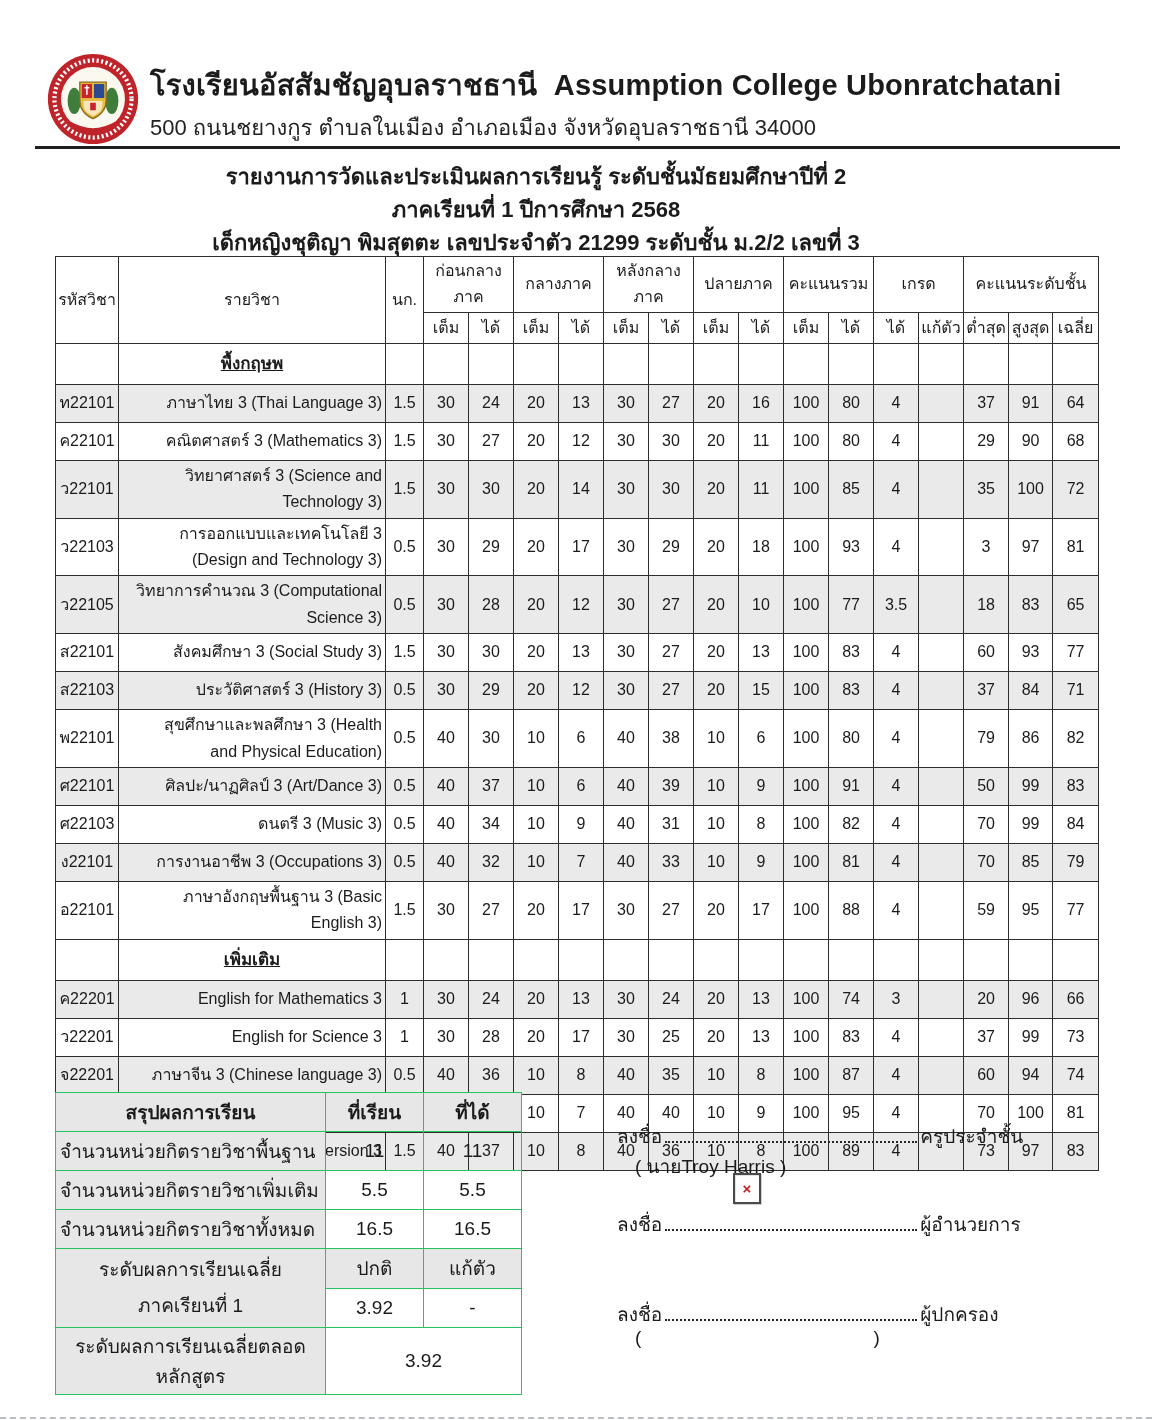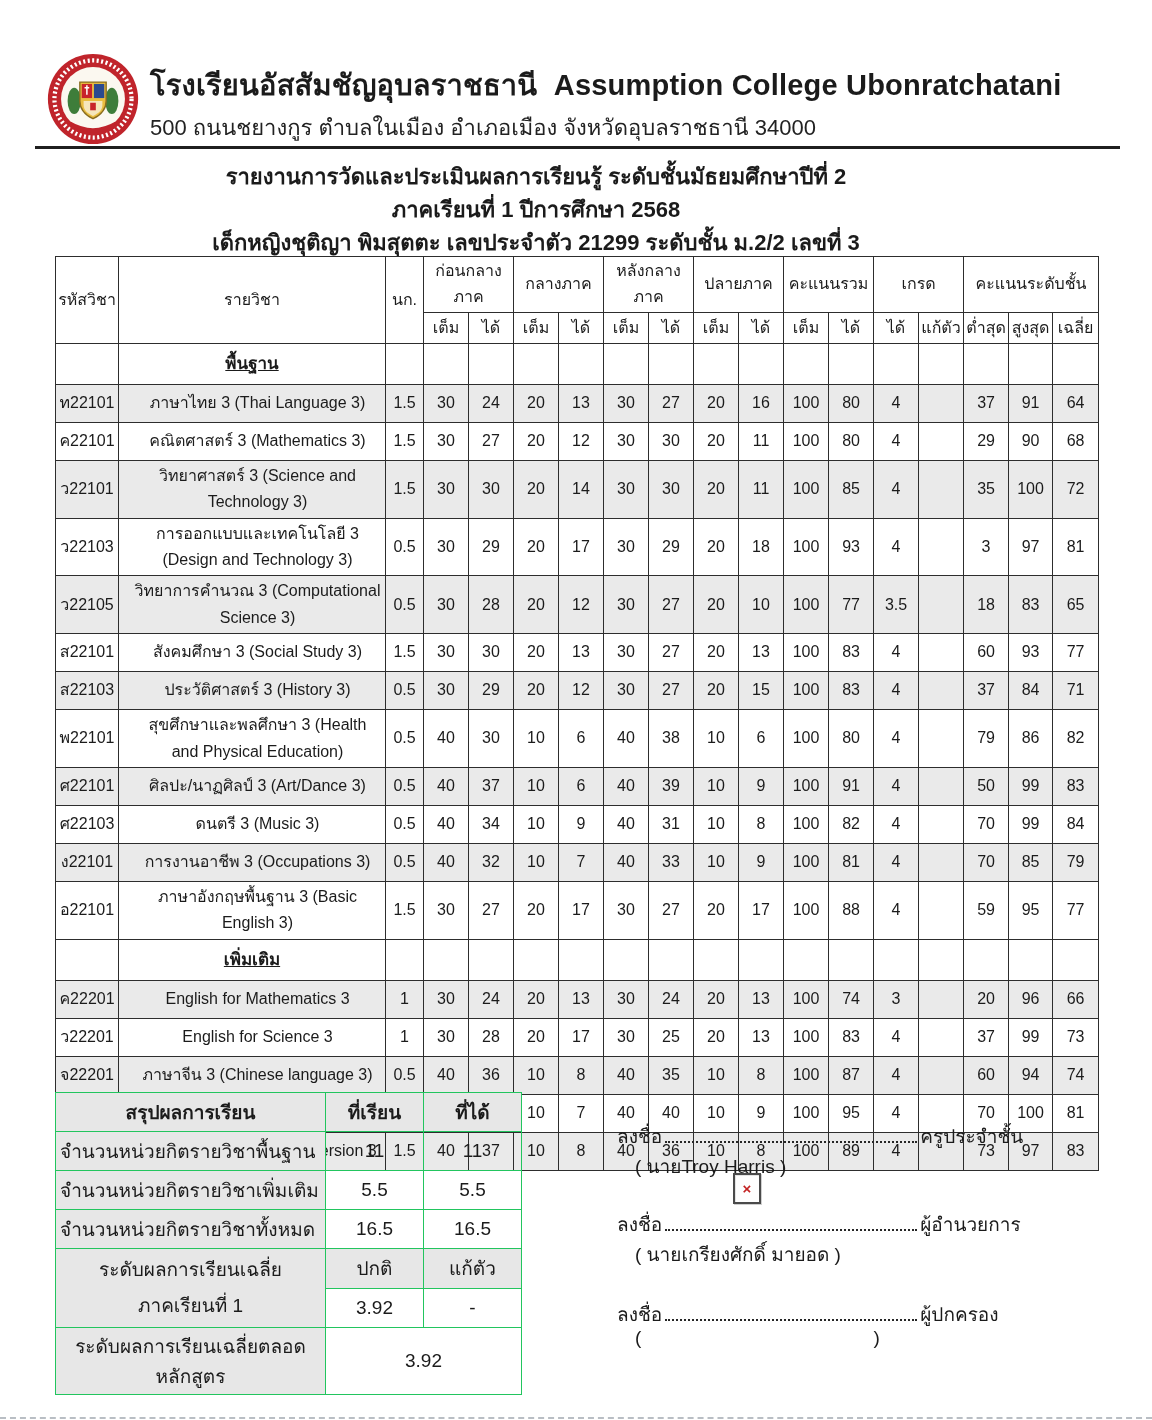--- a/index.html
+++ b/index.html
@@ -14,21 +14,21 @@
   .header-rule { position:absolute; left:35px; top:146px; width:1085px; height:3px; background:#1f1f1f; }
 
   .titles { position:absolute; left:0; top:160px; width:1072px; text-align:center; }
   .titles div { font-size:22px; font-weight:bold; line-height:33px; }
 
   
   .grade-table { position:absolute; left:55px; top:256px; border-collapse:collapse; table-layout:fixed; width:1043px; font-size:16px; }
   .grade-table th, .grade-table td { border:1px solid #2d2d2d; text-align:center; padding:2px 3px; line-height:1.65; vertical-align:middle; overflow:hidden; }
   .grade-table thead th { height:28px; font-weight:normal; padding:1px 2px; background:#ffffff; }
   .grade-table td { height:33px; }
-  .grade-table td.subject-cell { text-align:center; padding-left:14px; }
+  .grade-table td.subject-cell { text-align:right; padding-left:14px; }
   .grade-table tr.shaded td { background:#eaeaea; }
   .grade-table tr.section-row td { height:36px; }
   .section-title { font-weight:bold; text-decoration:underline; font-size:17px; }
 
   
   .summary-table { position:absolute; left:55px; top:1092px; border-collapse:collapse; table-layout:fixed; width:466px; font-size:19px; }
   .summary-table th, .summary-table td { border:1px solid #22c55e; text-align:center; padding:3px 4px; height:32px; vertical-align:middle; }
   .summary-table .lbl { background:#e7e7e7; }
   .summary-table td.left-lbl { text-align:left; }
   .summary-table .two-line div { line-height:36px; }
@@ -119,21 +119,21 @@
         <th>ได้</th>
         <th>แก้ตัว</th>
         <th>ต่ำสุด</th>
         <th>สูงสุด</th>
         <th>เฉลี่ย</th>
       </tr>
     </thead>
     <tbody>
         <tr class="section-row">
           <td></td>
-          <td><span class="section-title">พื้นฐาน</span></td>
+          <td><span class="section-title">พื้งกฤษพ</span></td>
           <td></td>
           <td></td>
           <td></td>
           <td></td>
           <td></td>
           <td></td>
           <td></td>
           <td></td>
           <td></td>
           <td></td>
@@ -556,21 +556,20 @@
   <div class="signatures">
     <div class="sig-line" style="top:26px">
       <span class="sig-prefix">ลงชื่อ</span><span class="sig-dots"></span><span class="sig-role">ครูประจำชั้น</span>
     </div>
     <div class="sig-name" style="top:56px">( นายTroy Harris )</div>
 
     <span class="broken-img" style="top:78px; left:150px">×</span>
     <div class="sig-line" style="top:114px">
       <span class="sig-prefix">ลงชื่อ</span><span class="sig-dots"></span><span class="sig-role">ผู้อำนวยการ</span>
     </div>
-    <div class="sig-name" style="top:144px">( นายเกรียงศักดิ์ มายอด )</div>
 
     <div class="sig-line" style="top:204px">
       <span class="sig-prefix">ลงชื่อ</span><span class="sig-dots"></span><span class="sig-role">ผู้ปกครอง</span>
     </div>
     <div class="sig-name" style="top:232px">(                                            )</div>
   </div>
 
   <div class="page-bottom-edge"></div>
 </div>
 

